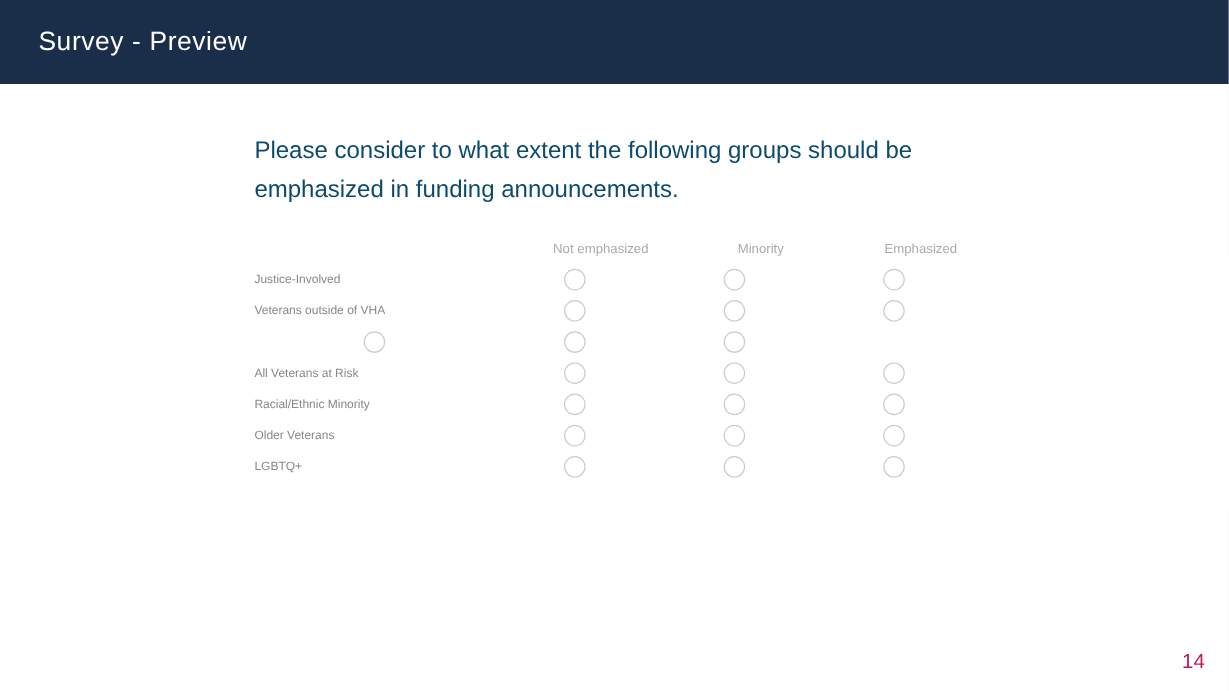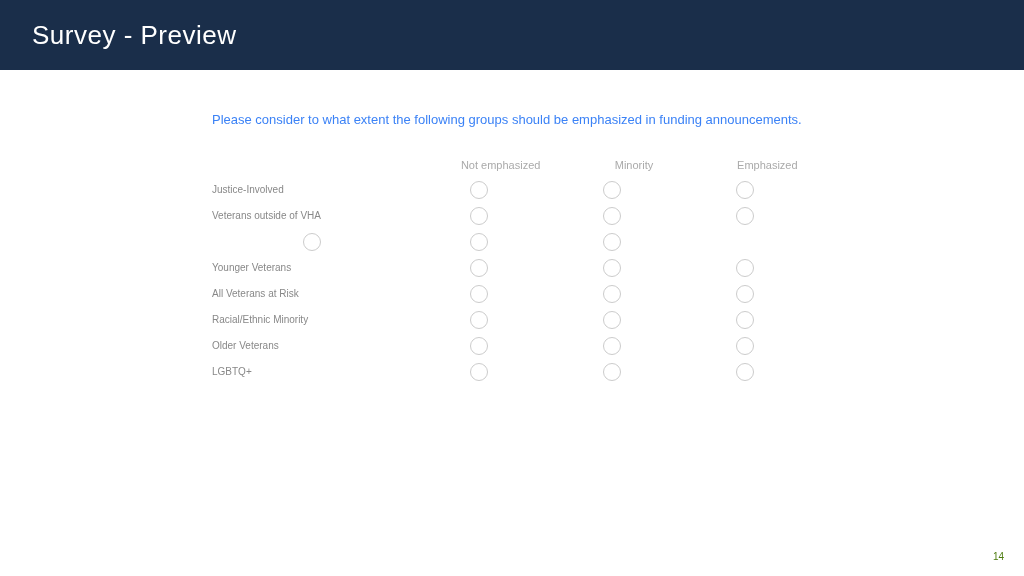--- a/index.html
+++ b/index.html
@@ -13,39 +13,39 @@
     }
     .header {
       background: #1a2e4a;
       color: #fff;
       padding: 16px 32px;
       height: 70px;
       display: flex;
       align-items: center;
     }
     .header-title {
-      font-size: 26px;
+      font-size: 22px;
       font-weight: 400;
       letter-spacing: 0.5px;
     }
     .content {
       background: #fff;
       margin: 0;
       padding: 40px 0 0 0;
       height: calc(576px - 70px);
       position: relative;
     }
     .survey-container {
       max-width: 640px;
       margin: 0 auto;
       padding: 0 20px;
     }
     .question-text {
-      font-size: 13px;
-      color: #3b82f6;
+      font-size: 20px;
+      color: #0c4a6e;
       line-height: 1.6;
       margin-bottom: 28px;
     }
     .table-wrapper {
       width: 100%;
     }
     .table-header {
       display: grid;
       grid-template-columns: 200px 1fr 1fr 1fr;
       margin-bottom: 6px;
@@ -84,22 +84,22 @@
       border-radius: 50%;
       border: 1.5px solid #ccc;
       background: #fff;
       cursor: pointer;
       display: inline-block;
     }
     .page-number {
       position: absolute;
       bottom: 14px;
       right: 20px;
-      font-size: 10px;
-      color: #4d7c0f;
+      font-size: 17px;
+      color: #be185d;
     }
   </style>
 </head>
 <body>
 
 <div class="header">
   <span class="header-title">Survey - Preview</span>
 </div>
 
 <div class="content">
@@ -144,32 +144,20 @@
               <span class="radio-btn"></span>
             </div>
             <div class="radio-cell">
               <span class="radio-btn"></span>
             </div>
             <div class="radio-cell">
               <span class="radio-btn"></span>
             </div>
           </div>
           <div class="table-row">
-            <div class="row-label">Younger Veterans</div>
-            <div class="radio-cell">
-              <span class="radio-btn"></span>
-            </div>
-            <div class="radio-cell">
-              <span class="radio-btn"></span>
-            </div>
-            <div class="radio-cell">
-              <span class="radio-btn"></span>
-            </div>
-          </div>
-          <div class="table-row">
             <div class="row-label">All Veterans at Risk</div>
             <div class="radio-cell">
               <span class="radio-btn"></span>
             </div>
             <div class="radio-cell">
               <span class="radio-btn"></span>
             </div>
             <div class="radio-cell">
               <span class="radio-btn"></span>
             </div>

